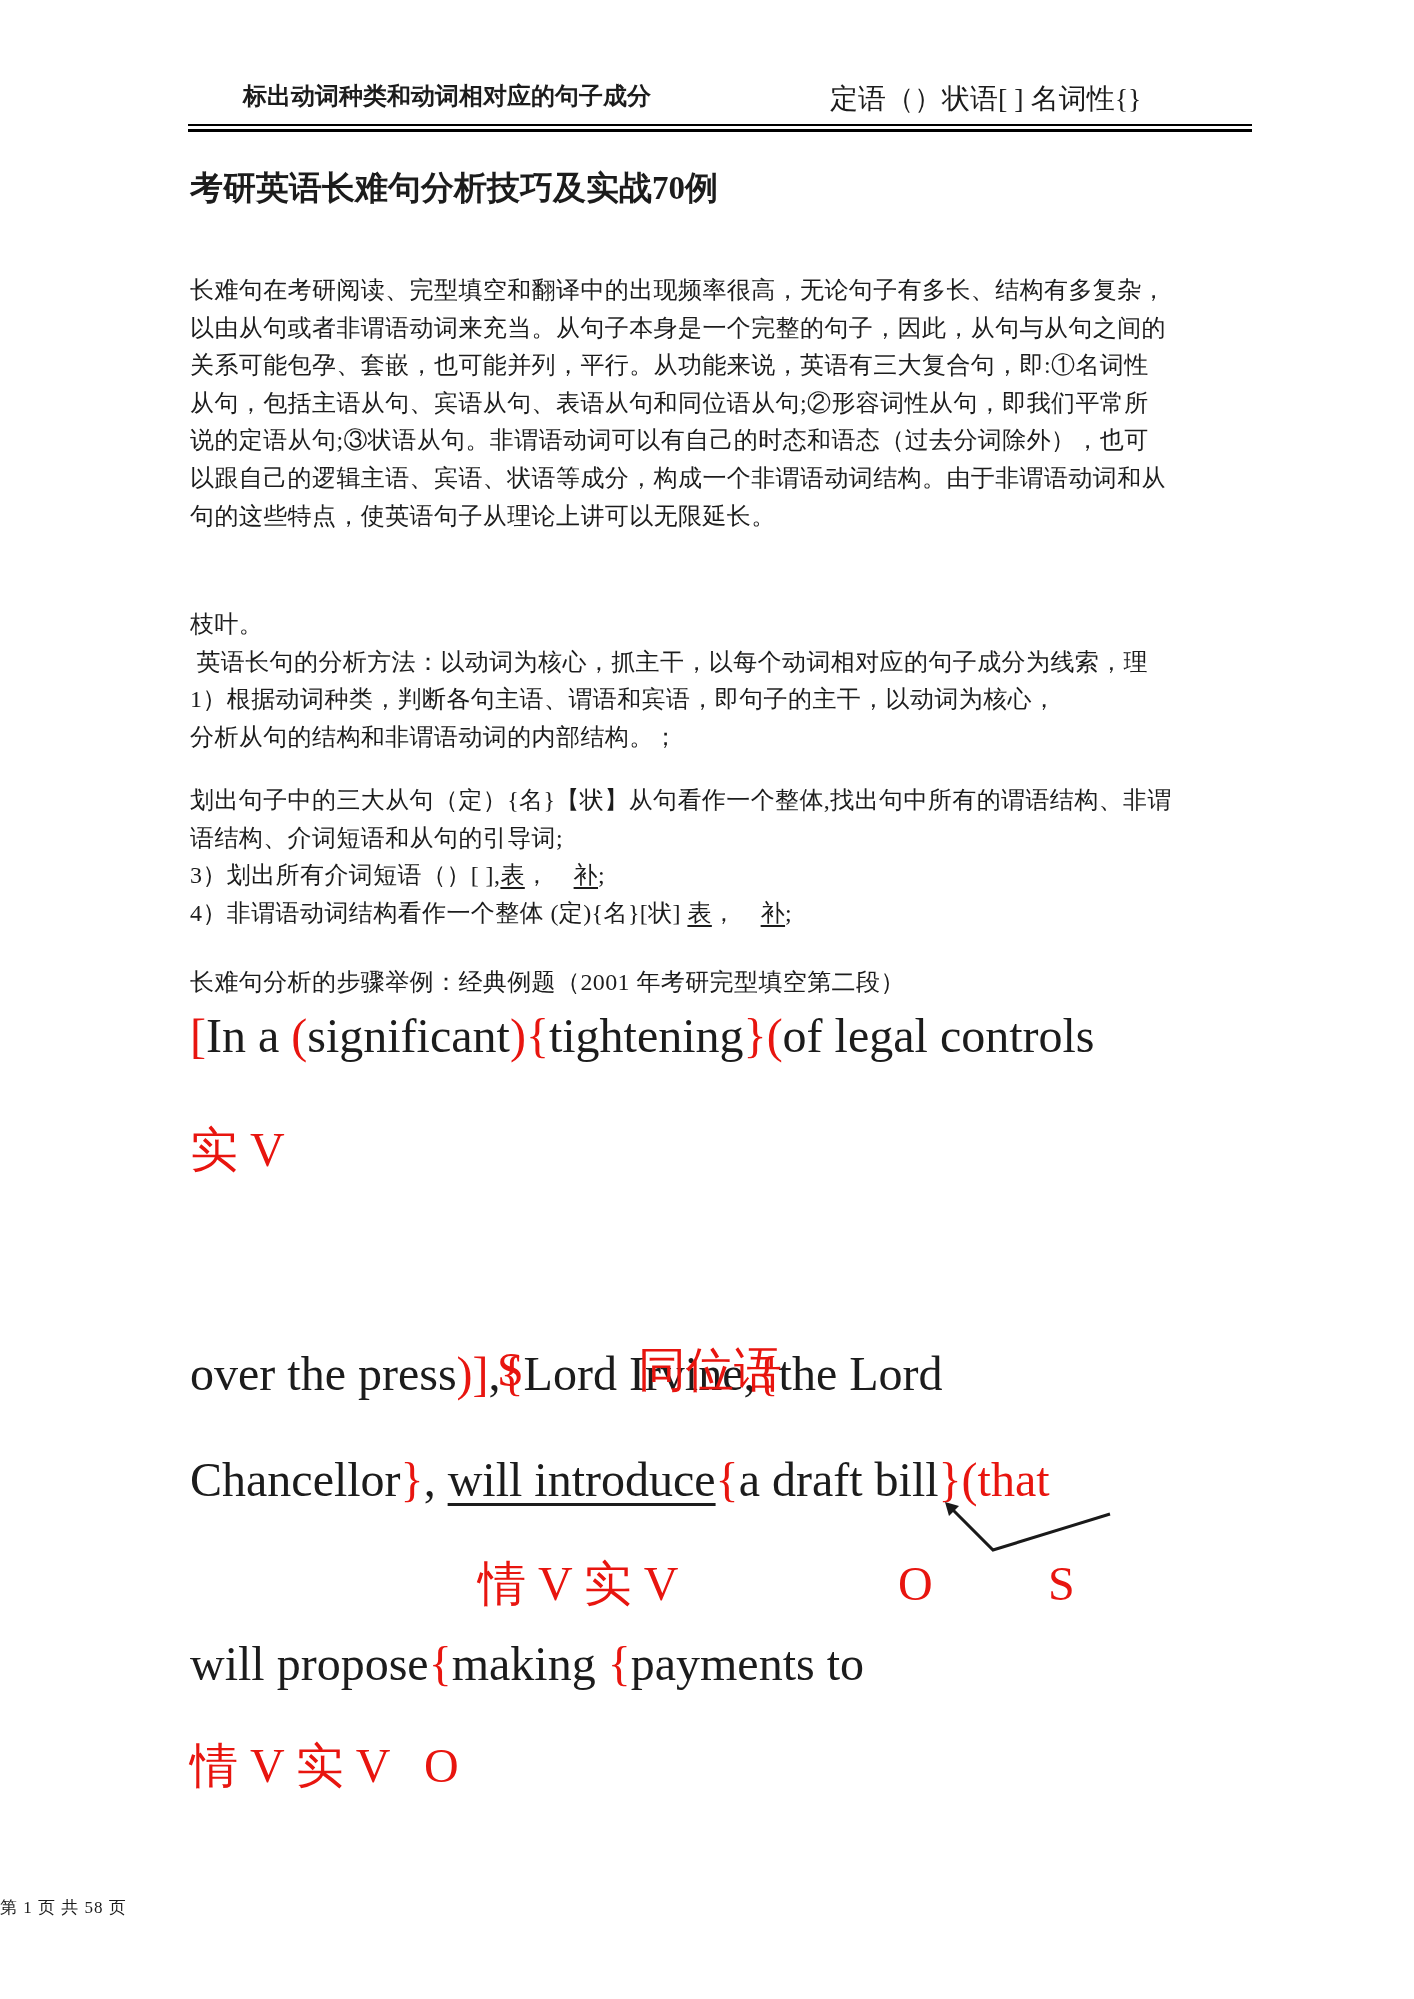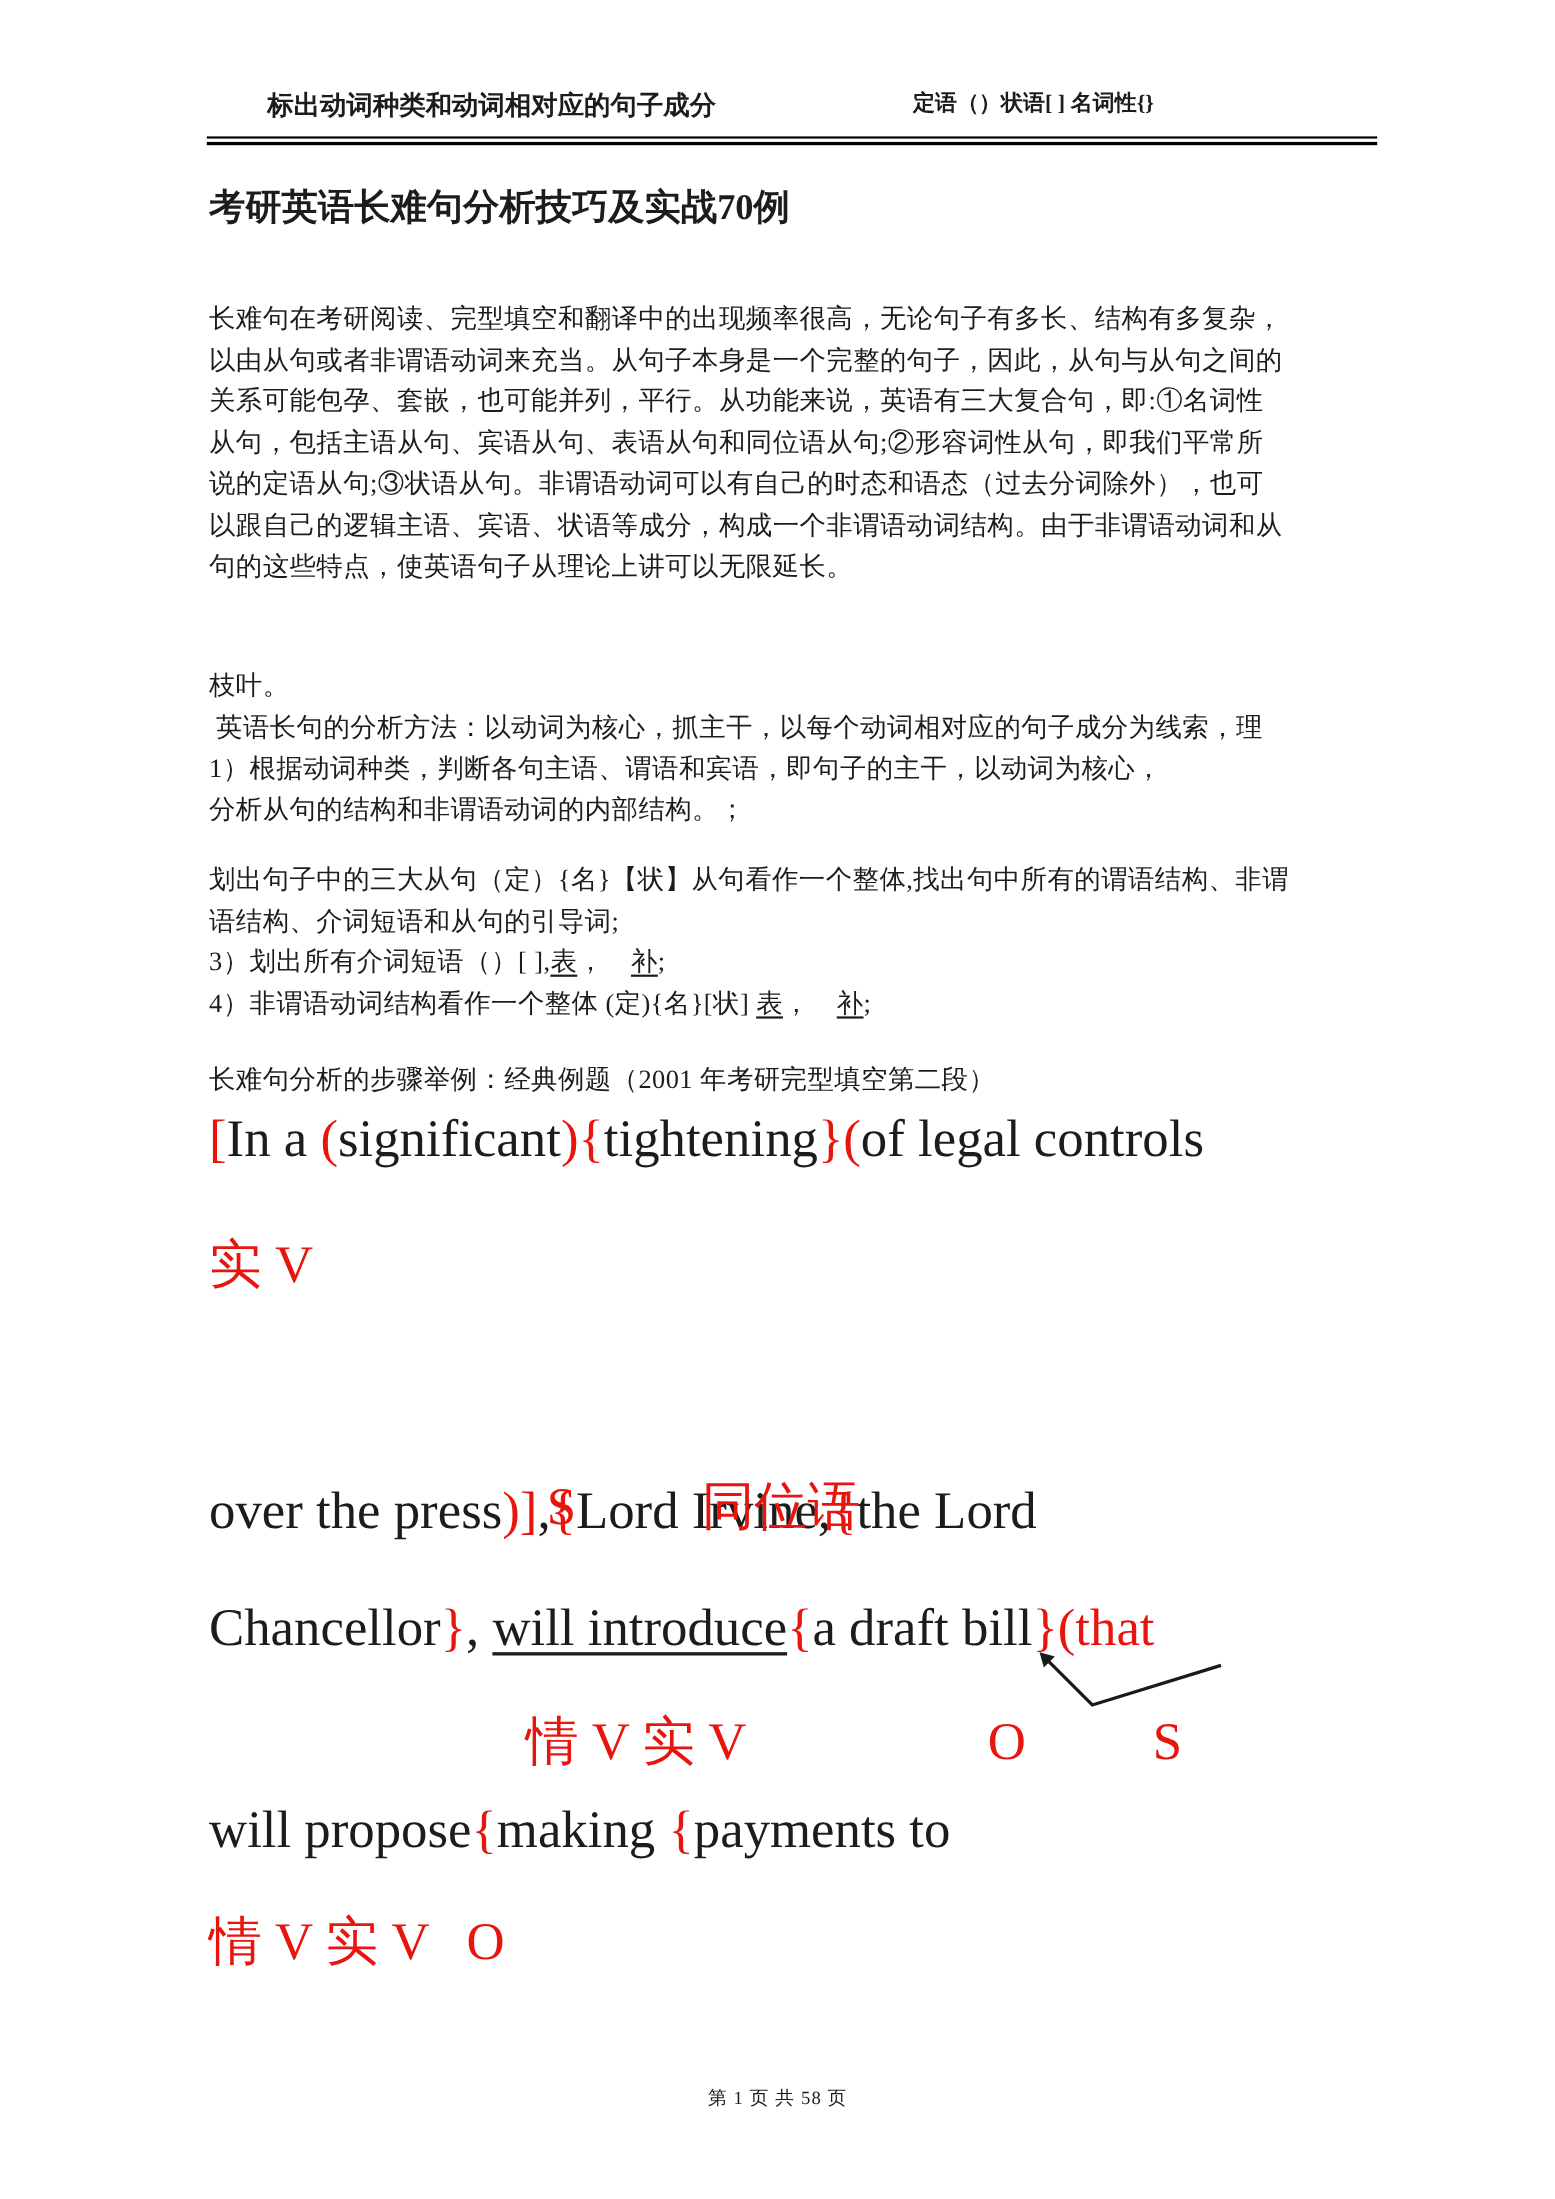--- a/index.html
+++ b/index.html
@@ -1,21 +1,21 @@
 <!DOCTYPE html>
 <html style="--red: #e8150f; --text: #1c1c1c;"><head>
 <meta charset="utf-8">
 <style>
   html,body{margin:0;padding:0;background:#ffffff;}
   :root{--red:#e8150f;--text:#1c1c1c;}
   .page{position:relative;width:1414px;height:1999px;background:#ffffff;overflow:hidden;
         font-family:"Liberation Serif","DejaVu Serif",serif;color:var(--text);}
   
   .hdr-left{position:absolute;left:243px;top:80px;font-size:24px;font-weight:bold;white-space:pre;}
-  .hdr-right{position:absolute;left:830px;top:80px;font-size:20px;font-weight:bold;white-space:pre;}
+  .hdr-right{position:absolute;left:830px;top:80px;font-size:28px;font-weight:normal;white-space:pre;}
   .rule-thin{position:absolute;left:188px;top:124px;width:1064px;height:2px;background:#000;}
   .rule-thick{position:absolute;left:188px;top:129px;width:1064px;height:3px;background:#000;}
   
   .doc-title{position:absolute;left:190px;top:166px;width:1062px;
              font-size:33px;font-weight:bold;}
   
   .col{position:absolute;left:190px;width:1070px;}
   .body-line{font-size:24px;line-height:37.6px;white-space:pre-wrap;letter-spacing:0.4px;}
   .p-intro{top:272px;}
   .p-method{top:606px;}
@@ -28,21 +28,21 @@
   .big .u{text-underline-offset:7px;text-decoration-thickness:2.5px;}
   .big-red{color:var(--red);}
   .l-a{top:1008px;} .ann1{top:1122px;}
   .l-c{top:1301px;margin-top:45px;}
   .ann2-s{top:1342px;left:497px;} .ann2-ap{top:1342px;left:638px;}
   .l-e{top:1452px;}
   .ann3-v{top:1556px;left:478px;} .ann3-o{top:1556px;left:898px;} .ann3-s{top:1556px;left:1048px;}
   .l-g{top:1636px;} .ann4-v{top:1738px;left:190px;} .ann4-o{top:1738px;left:424px;}
   .arrow-svg{position:absolute;left:915px;top:1492px;}
   
-  .footer{position:absolute;left:0;top:1896px;width:1414px;text-align:center;font-size:17px;
+  .footer{position:absolute;left:0;top:1896px;width:1414px;text-align:left;font-size:17px;
           letter-spacing:1px;}
 </style>
 </head>
 <body>
 
 <div class="page">
 
   <div class="hdr-left">标出动词种类和动词相对应的句子成分</div>
   <div class="hdr-right">定语（）状语[ ] 名词性{}</div>
   <div class="rule-thin"></div>

